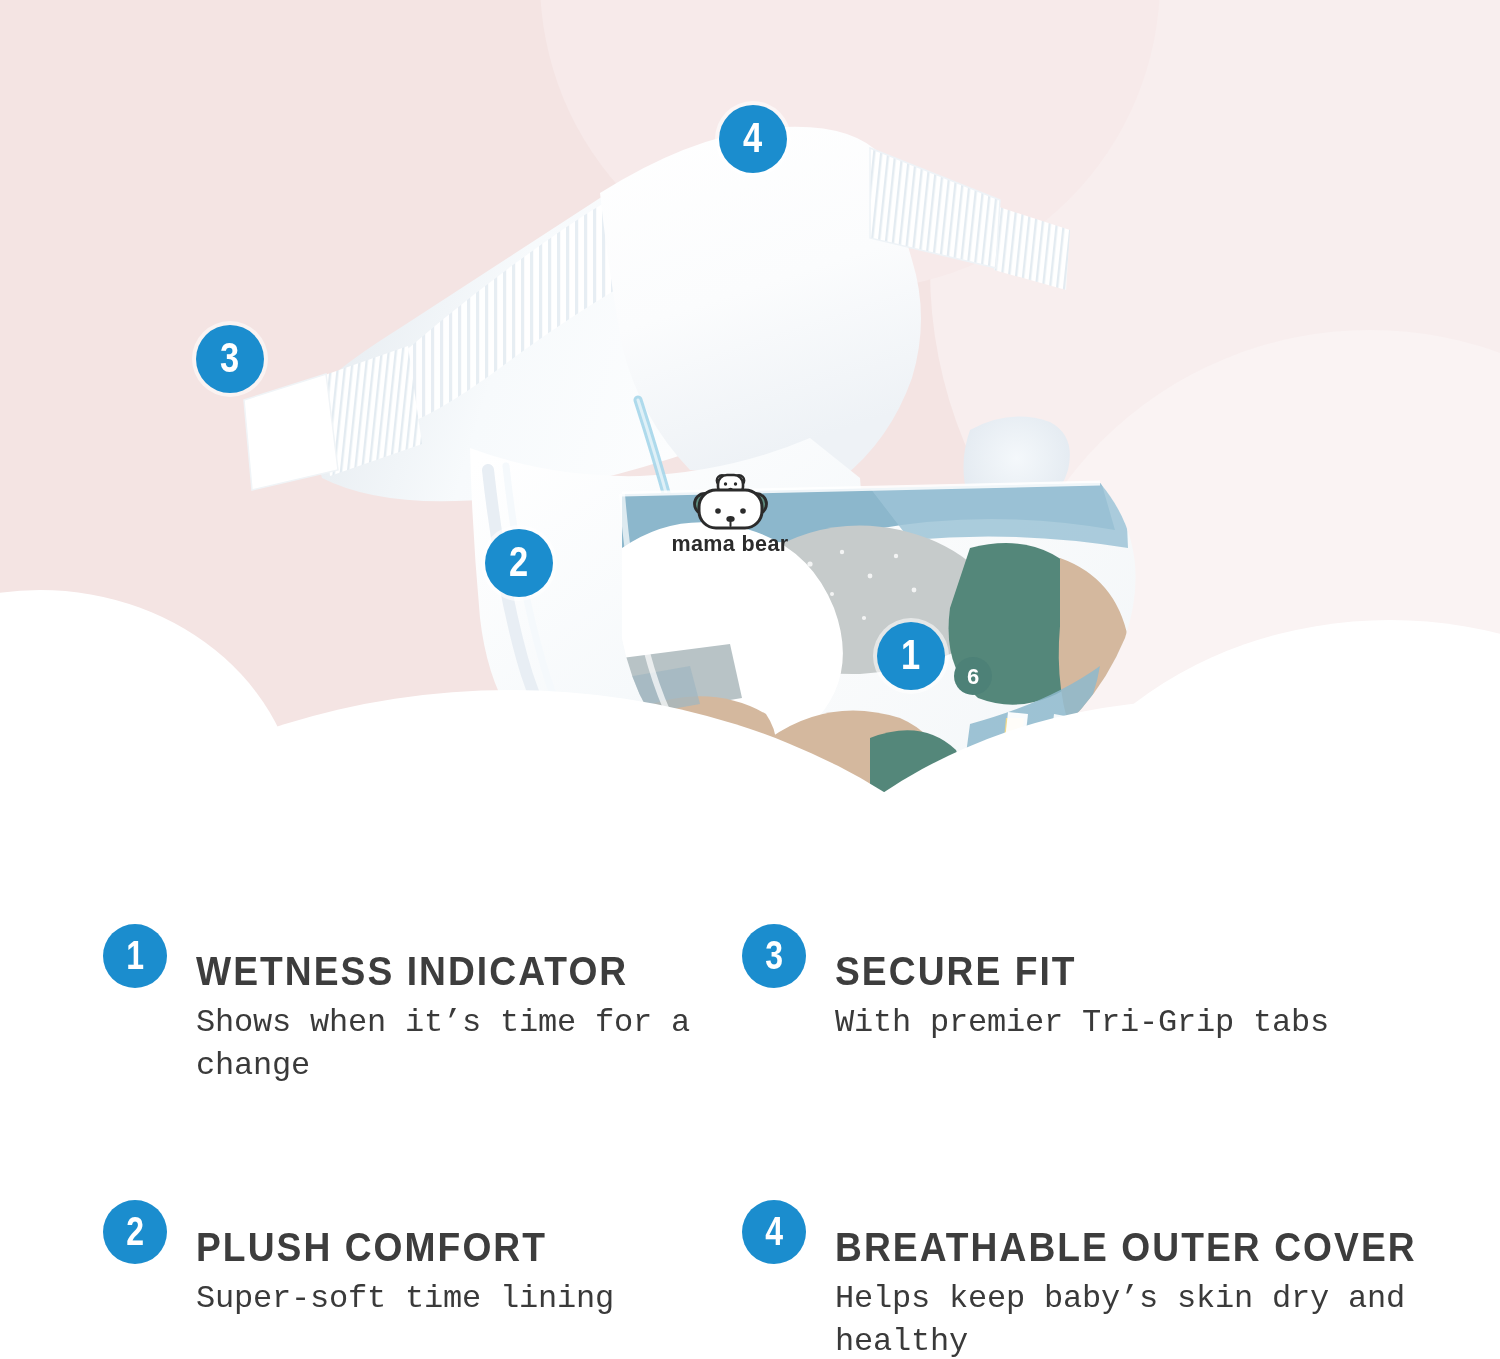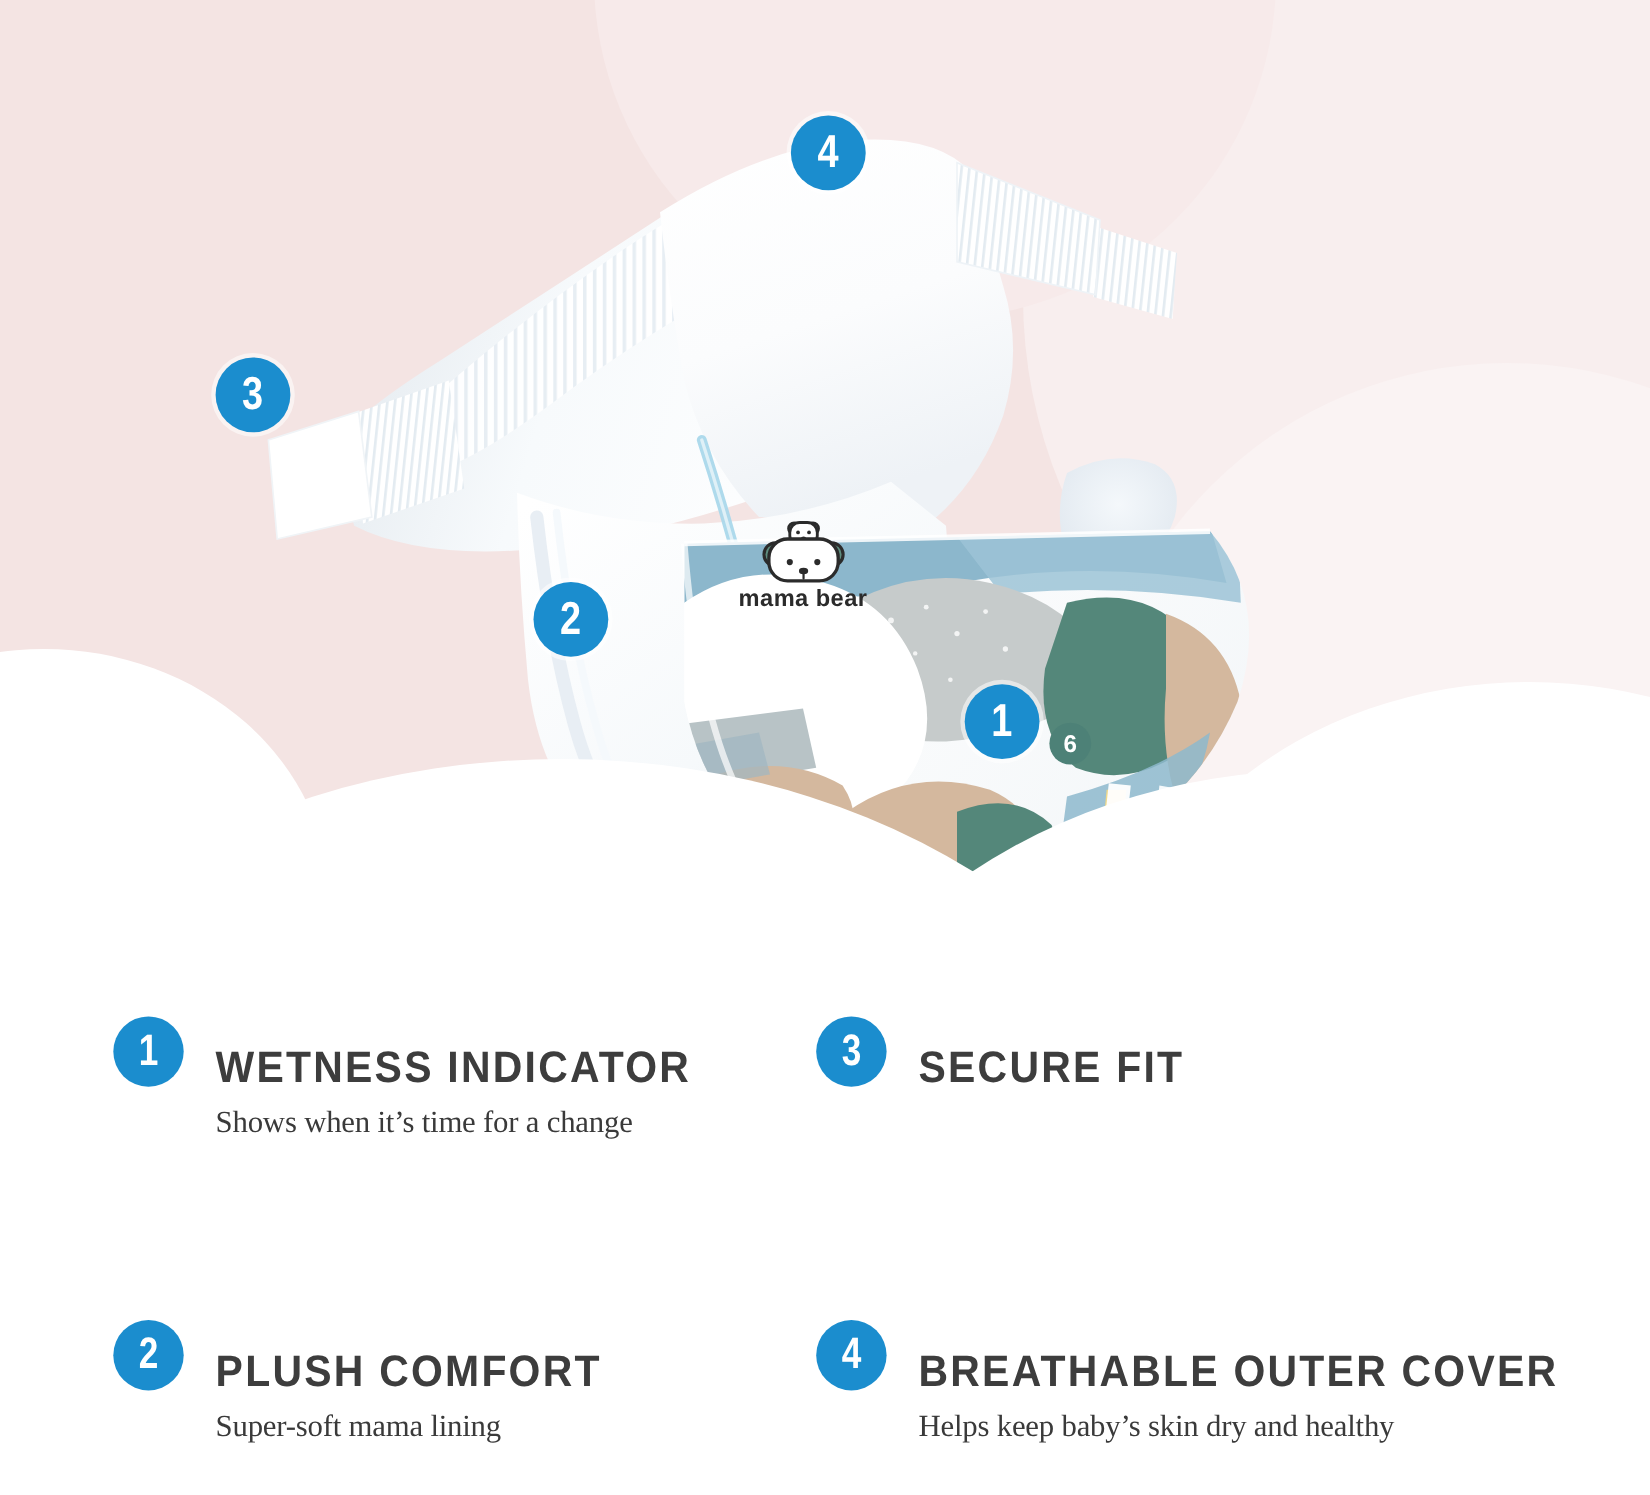--- a/index.html
+++ b/index.html
@@ -135,23 +135,23 @@
     font-size: 40px;
     letter-spacing: 2.2px;
     color: #3d3d3d;
     line-height: 1.05;
     transform: scaleX(0.93);
     transform-origin: left center;
     white-space: nowrap;
     margin-bottom: 10px;
   }
   .feature-desc {
-    font-family: Liberation Serif, serif;
+    font-family: Liberation Mono, monospace;
     font-weight: 400;
-    font-size: 28px;
+    font-size: 32px;
     color: #3a3a3a;
     line-height: 1.34;
     letter-spacing: -0.2px;
     max-width: 560px;
   }
   .f3 .feature-desc, .f4 .feature-desc { max-width: 640px; }
 </style>
 </head>
 <body>
 
@@ -344,30 +344,31 @@
         <div class="feature-desc">Shows when it’s time for a change</div>
       </div>
     </div>
 
     <div class="feature f3">
       <div class="feature-badge">
         <span>3</span>
       </div>
       <div class="feature-text">
         <div class="feature-title">SECURE FIT</div>
+        <div class="feature-desc">With premier Tri-Grip tabs</div>
       </div>
     </div>
 
     <div class="feature f2">
       <div class="feature-badge">
         <span>2</span>
       </div>
       <div class="feature-text">
         <div class="feature-title">PLUSH COMFORT</div>
-        <div class="feature-desc">Super-soft mama lining</div>
+        <div class="feature-desc">Super-soft time lining</div>
       </div>
     </div>
 
     <div class="feature f4">
       <div class="feature-badge">
         <span>4</span>
       </div>
       <div class="feature-text">
         <div class="feature-title">BREATHABLE OUTER COVER</div>
         <div class="feature-desc">Helps keep baby’s skin dry and healthy</div>

